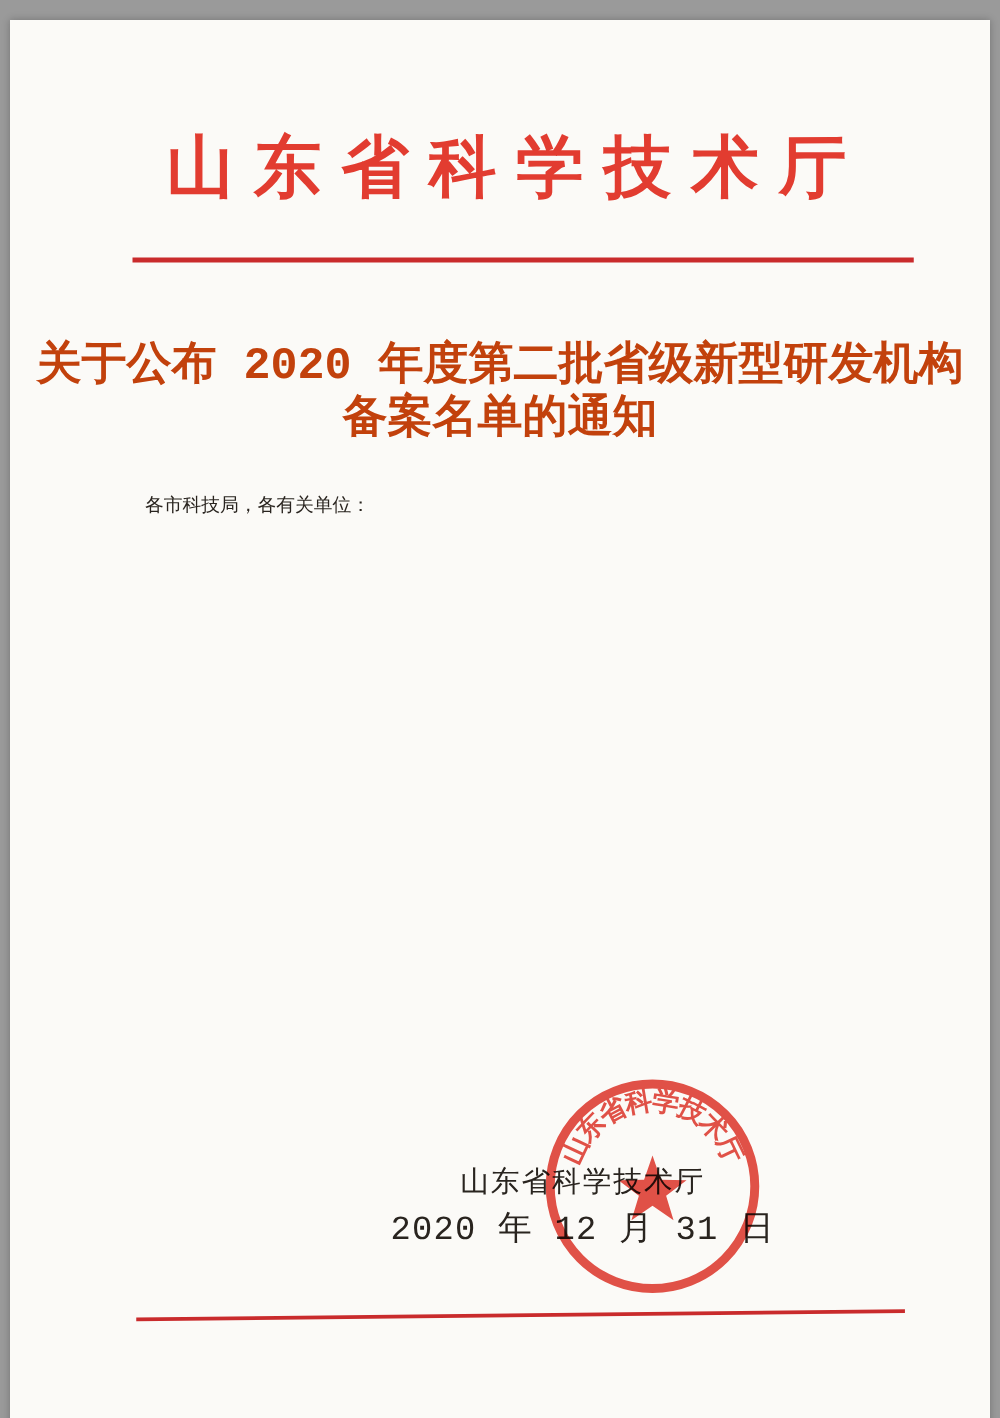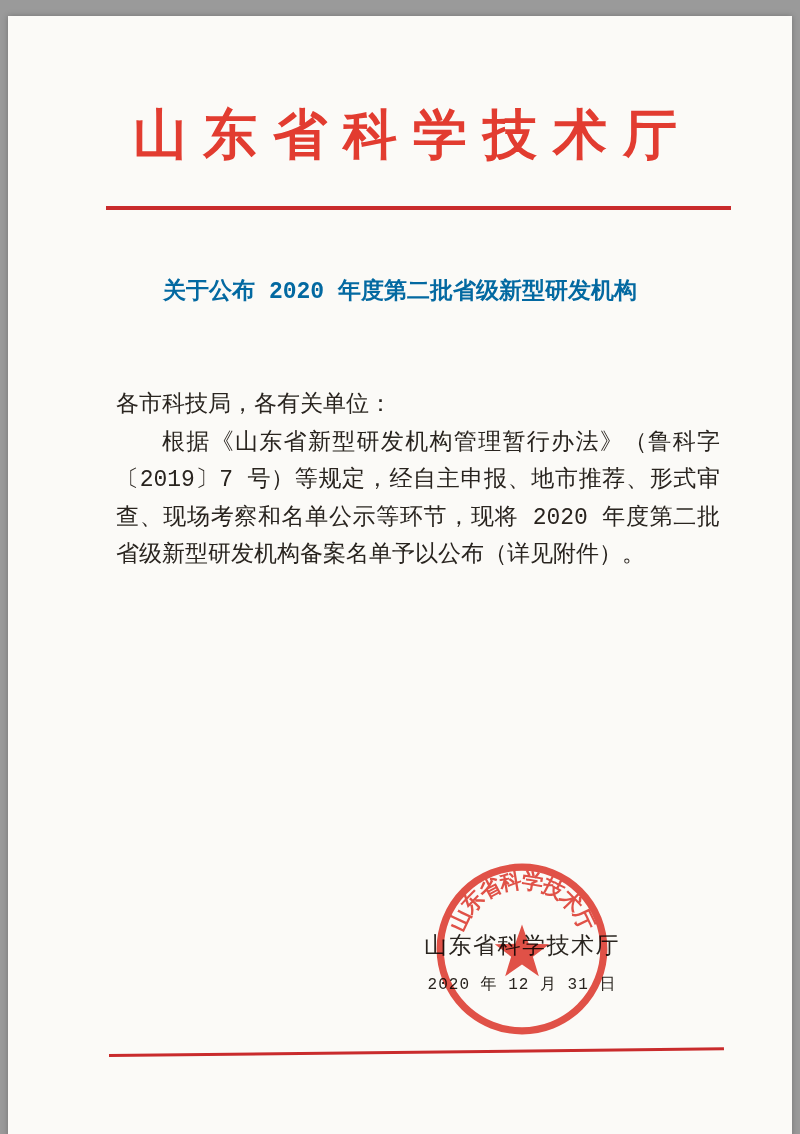--- a/index.html
+++ b/index.html
@@ -23,39 +23,39 @@
     font-size:54px;line-height:62px;font-weight:700;
     color:var(--letterhead-red);
     letter-spacing:16px;text-indent:26px;
   }
   .rule-top{
     position:absolute;left:98px;top:190px;width:625px;height:4px;
     background:var(--rule-red);
   }
   .doc-title{
     position:absolute;top:255px;left:0;right:0;
-    text-align:center;color:#0369a1;font-weight:700;
-    font-size:23px;line-height:43px;
+    text-align:center;color:#c2410c;font-weight:700;
+    font-size:36px;line-height:43px;
   }
   .doc-title .t-line{white-space:nowrap;}
   .body-text{
     position:absolute;left:108px;top:371px;width:604px;
-    font-size:23px;line-height:37.6px;color:var(--ink);
+    font-size:15px;line-height:37.6px;color:var(--ink);
     text-align:justify;text-align-last:left;
   }
   .body-text p{margin:0;}
   .para{text-indent:2em;}
   .salutation{text-indent:0;}
   .attachment{text-indent:2em;margin-top:19px !important;}
   .signature{
     position:absolute;top:916px;right:172px;
     text-align:center;color:var(--ink);white-space:nowrap;
   }
   .sig-issuer{font-size:23px;letter-spacing:1.5px;line-height:31px;}
-  .sig-date{font-size:16px;letter-spacing:1px;line-height:30px;margin-top:7px;}
+  .sig-date{font-size:27px;letter-spacing:1px;line-height:30px;margin-top:7px;}
   .seal{
     position:absolute;left:424px;top:843px;width:180px;height:180px;
     color:var(--seal-red);
     mix-blend-mode:multiply;opacity:.87;
     pointer-events:none;
   }
   .rule-bottom{
     position:absolute;left:101px;top:1038px;width:615px;height:3px;
     background:var(--rule-red);
     transform:rotate(-0.62deg);transform-origin:left center;
@@ -65,25 +65,25 @@
 <body>
 
 <div class="page">
 
   <div class="letterhead">山东省科学技术厅</div>
 
   <div class="rule-top"></div>
 
   <div class="doc-title">
     <div class="t-line">关于公布 2020 年度第二批省级新型研发机构</div>
+    <div class="t-line">备案名单的通知</div>
   </div>
 
   <div class="body-text">
     <p class="salutation">各市科技局，各有关单位：</p>
-    <p class="para">根据《山东省新型研发机构管理暂行办法》（鲁科字〔2019〕7 号）等规定，经自主申报、地市推荐、形式审查、现场考察和名单公示等环节，现将 2020 年度第二批省级新型研发机构备案名单予以公布（详见附件）。</p>
   </div>
 
   <div class="signature">
     <div class="sig-issuer">山东省科学技术厅</div>
     <div class="sig-date">2020 年 12 月 31 日</div>
   </div>
 
   <svg class="seal" viewBox="0 0 176 176" xmlns="http://www.w3.org/2000/svg">
     <circle cx="88" cy="88" r="80" fill="none" stroke="currentColor" stroke-width="7"></circle>
     <path fill="currentColor" d="M 88 64 L 94.58 82.94 L 114.63 83.35 L 98.65 95.46 L 104.46 114.65 L 88 103.2 L 71.54 114.65 L 77.35 95.46 L 61.37 83.35 L 81.42 82.94 Z"></path>

